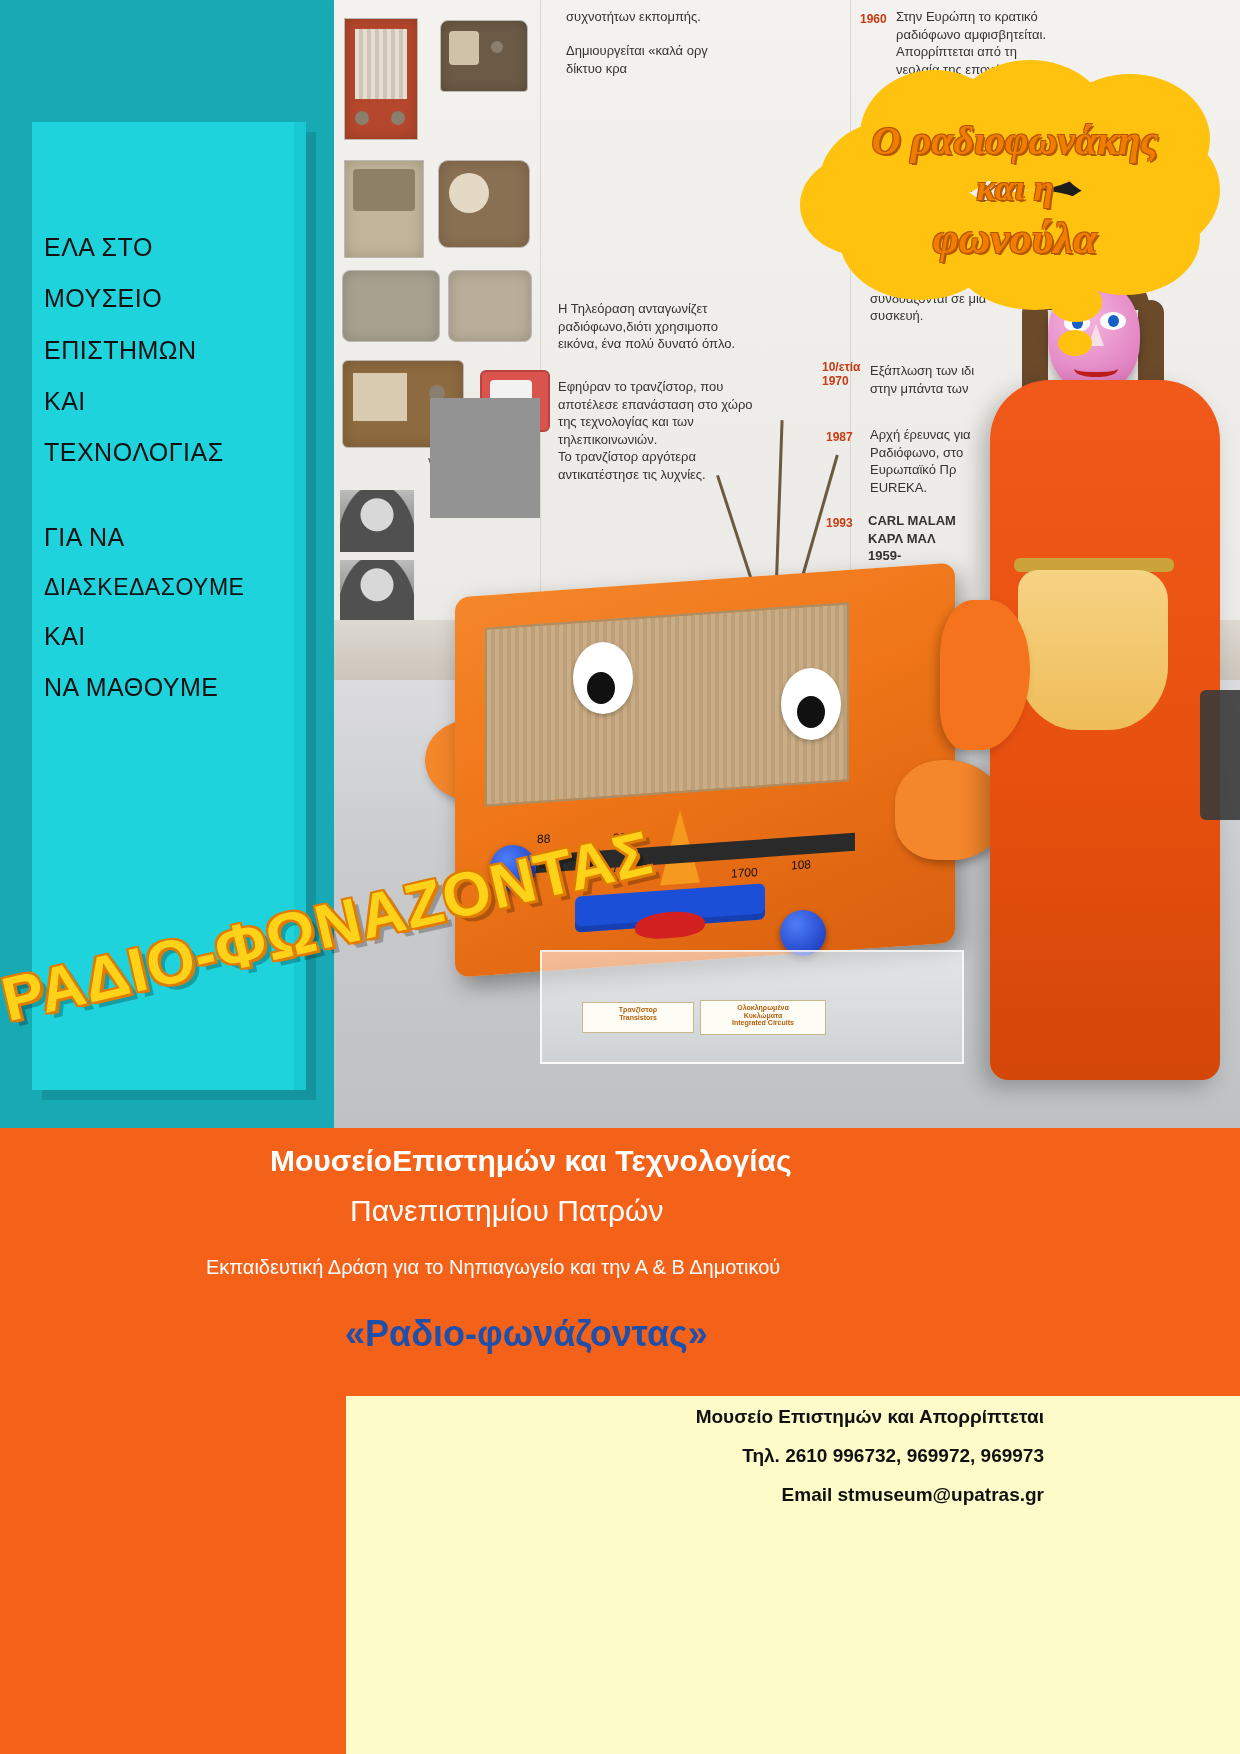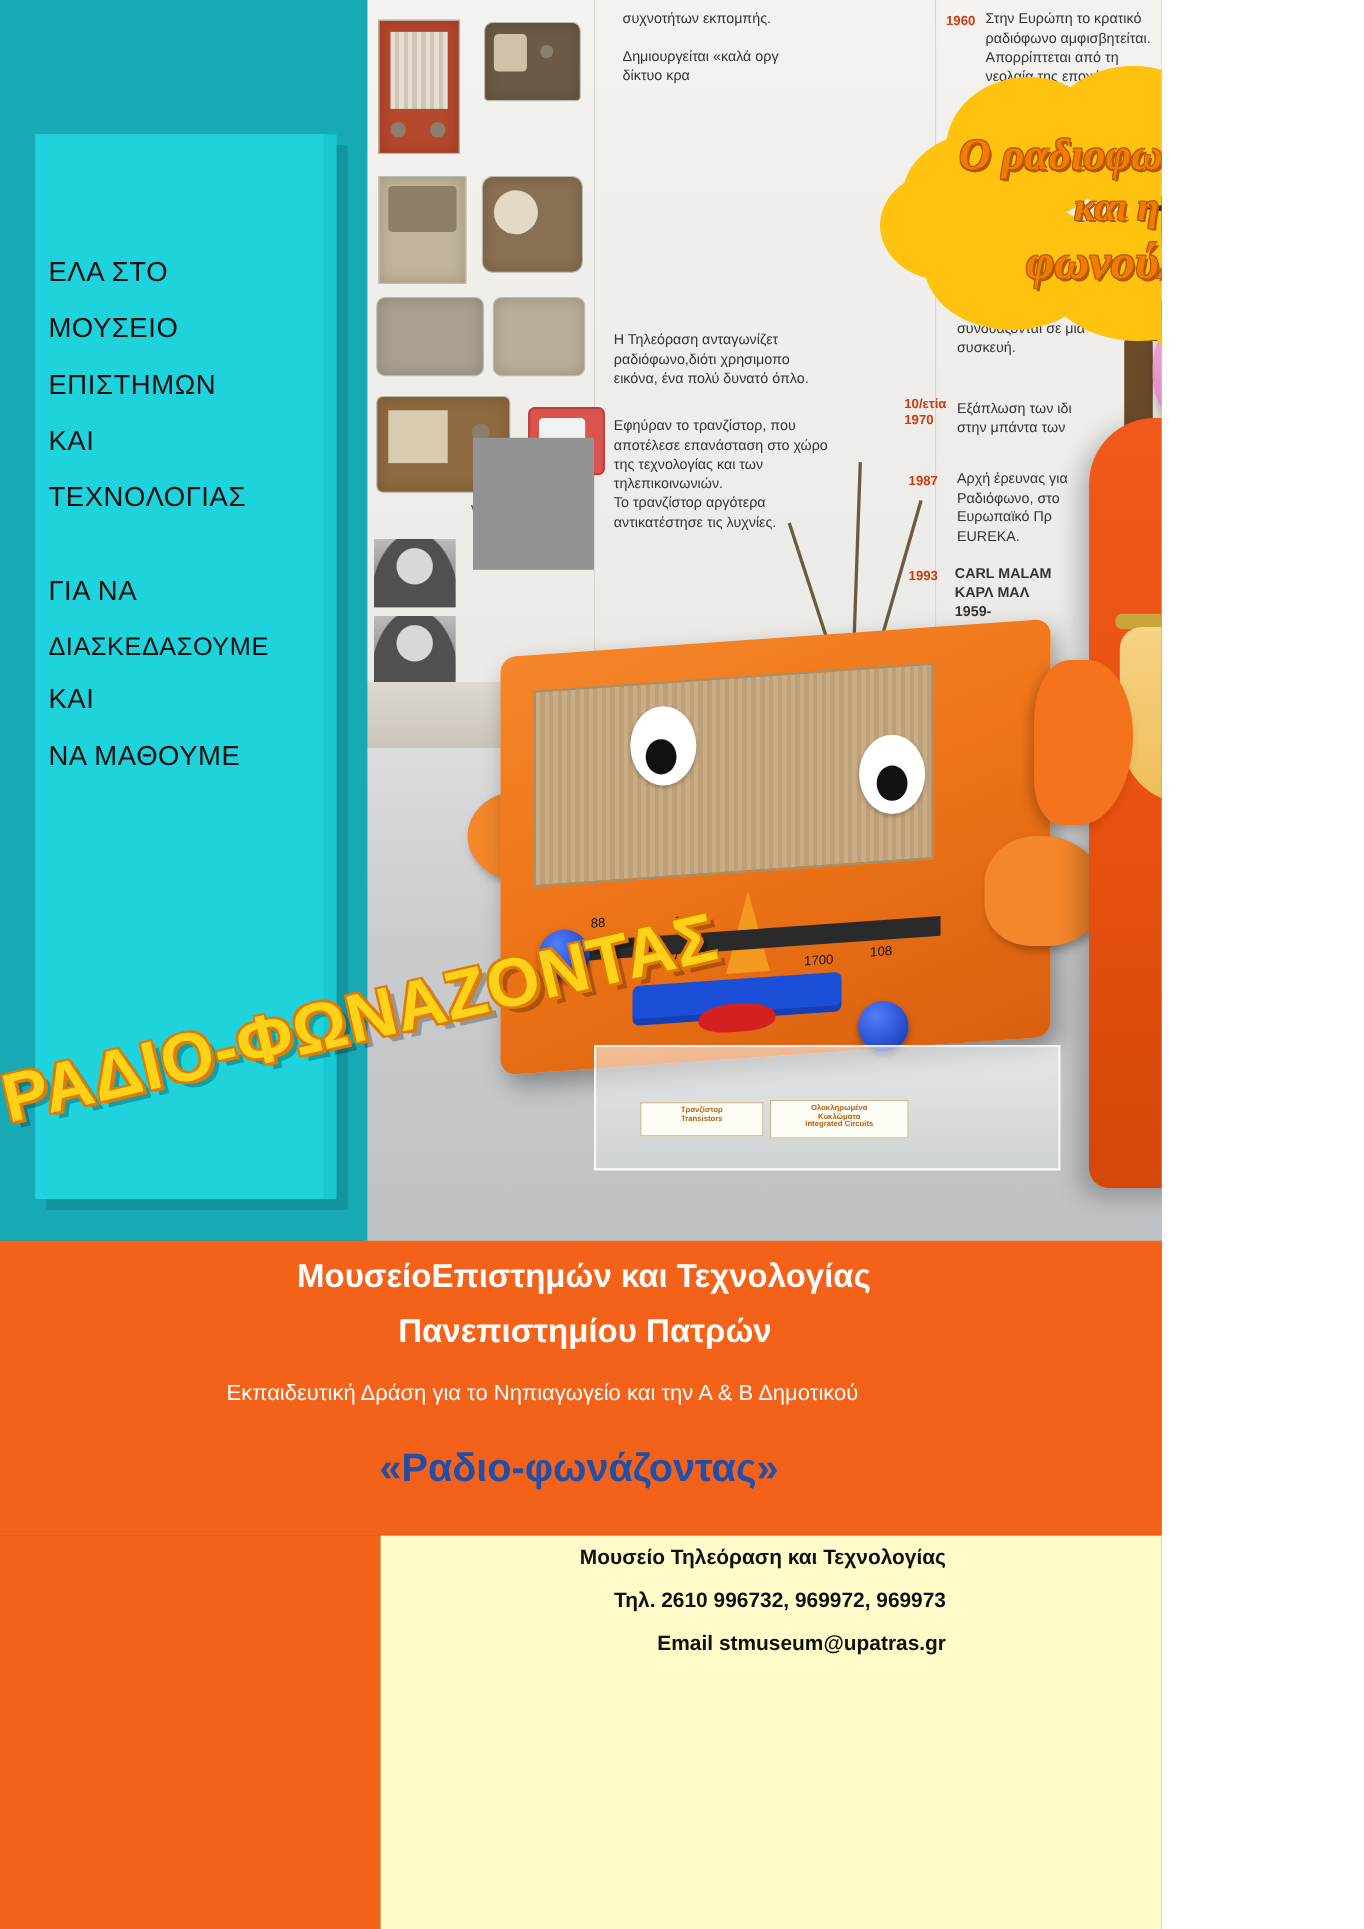--- a/index.html
+++ b/index.html
@@ -4,21 +4,21 @@
 <title>Poster</title>
 <style>
   html,body{margin:0;padding:0;}
   body{
     width:1240px;height:1754px;
     font-family:"Liberation Sans", sans-serif;
     background:#ffffff;
     overflow:hidden;
     position:relative;
   }
-  .poster{position:absolute;left:0;top:0;width:1056px;height:1754px;overflow:hidden;background:#4d7c0f;}
+  .poster{position:absolute;left:0;top:0;width:1240px;height:1754px;overflow:hidden;background:#4d7c0f;}
 
   
   .photo{
     position:absolute;left:330px;top:0;width:910px;height:1128px;
     overflow:hidden;
     background:#cfd2d6;
   }
   
   .board{
     position:absolute;left:0;top:0;width:910px;height:620px;
@@ -227,21 +227,21 @@
   }
 
   
   .orange-band{
     position:absolute;left:0;top:1128px;width:1240px;height:268px;background:#f4621a;
   }
   .ob-title{
     position:absolute;left:270px;top:16px;width:900px;color:#fff;font-size:30px;font-weight:bold;
   }
   .ob-title2{
-    position:absolute;left:362px;top:66px;width:820px;color:#fff;font-size:30px;font-weight:bold;
+    position:absolute;left:350px;top:66px;width:820px;color:#fff;font-size:30px;font-weight:normal;
   }
   .ob-sub{
     position:absolute;left:206px;top:128px;width:1000px;color:#fff;font-size:20px;
   }
   .ob-main{
     position:absolute;left:345px;top:185px;width:900px;color:#1f4fa8;font-size:36px;font-weight:bold;
   }
 
   
   .footer-left{
@@ -453,18 +453,18 @@
   <div class="orange-band">
     <div class="ob-title">ΜουσείοΕπιστημών και Τεχνολογίας</div>
     <div class="ob-title2">Πανεπιστημίου Πατρών</div>
     <div class="ob-sub">Εκπαιδευτική Δράση για το Νηπιαγωγείο και την Α &amp; Β Δημοτικού</div>
     <div class="ob-main">«Ραδιο-φωνάζοντας»</div>
   </div>
 
   <div class="footer-left"></div>
   <div class="footer-right"></div>
   <div class="contact">
-    <div>Μουσείο Τηλεόραση και Τεχνολογίας</div>
+    <div>Μουσείο Επιστημών και Απορρίπτεται</div>
     <div>Τηλ. 2610 996732, 969972, 969973</div>
     <div>Email stmuseum@upatras.gr</div>
   </div>
 
 </div>
 
 </body></html>

